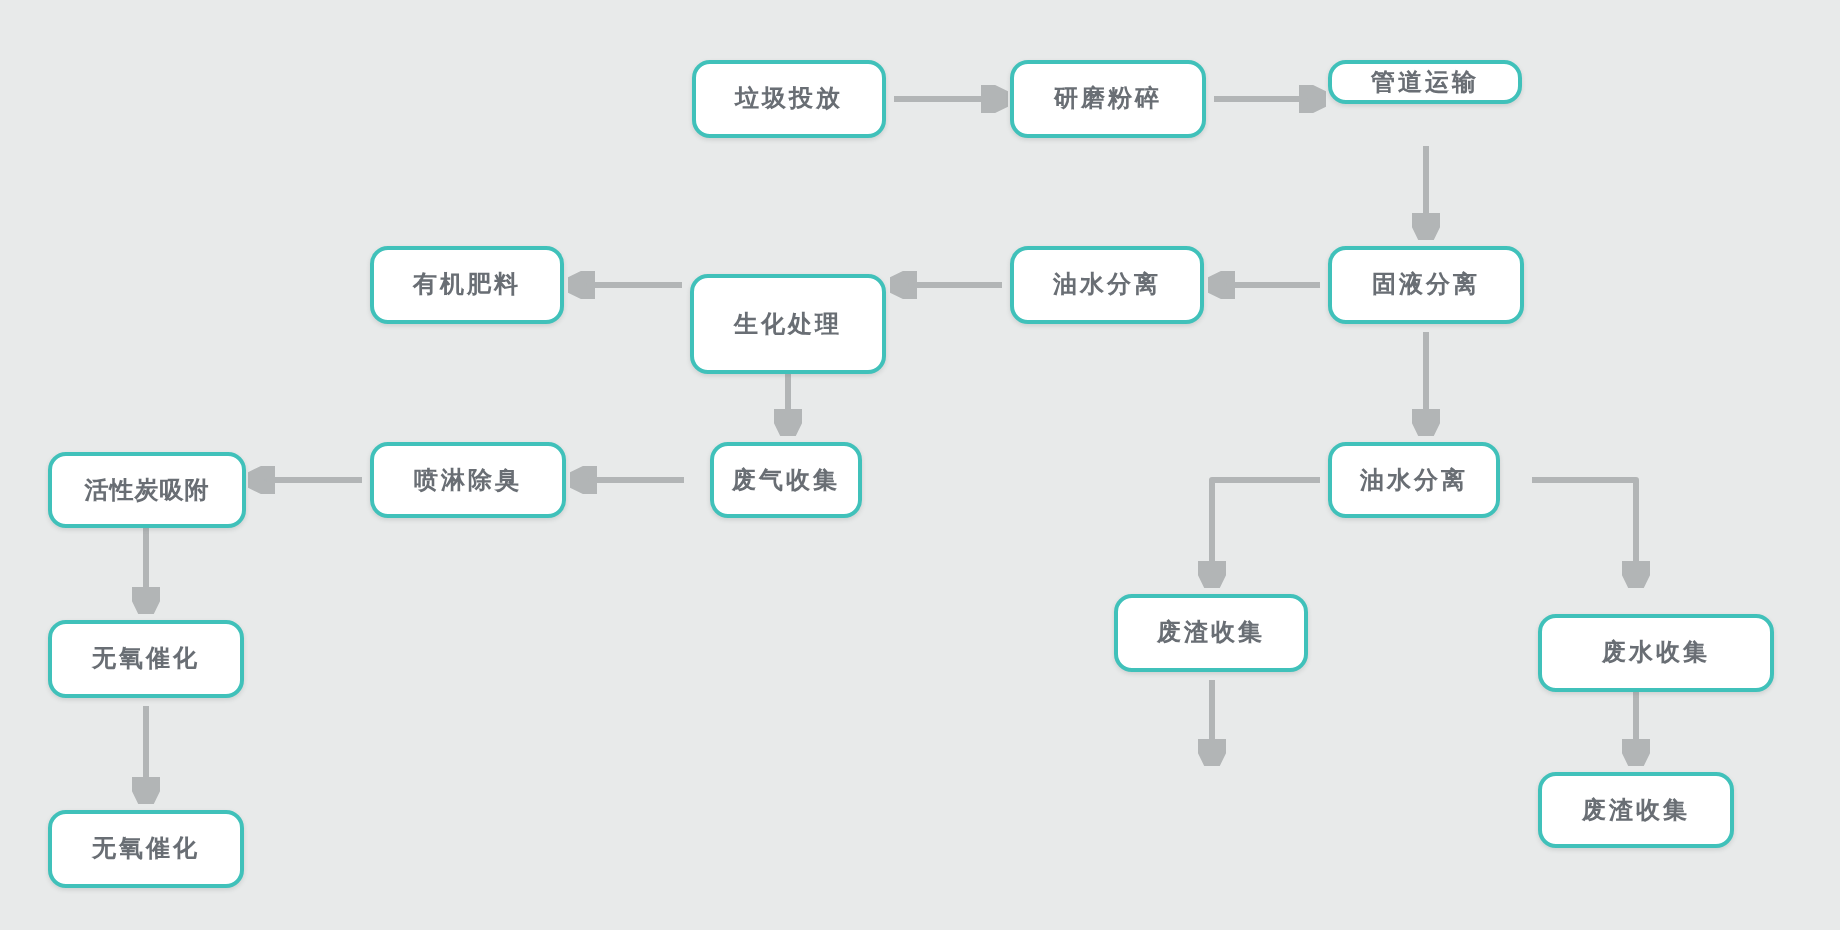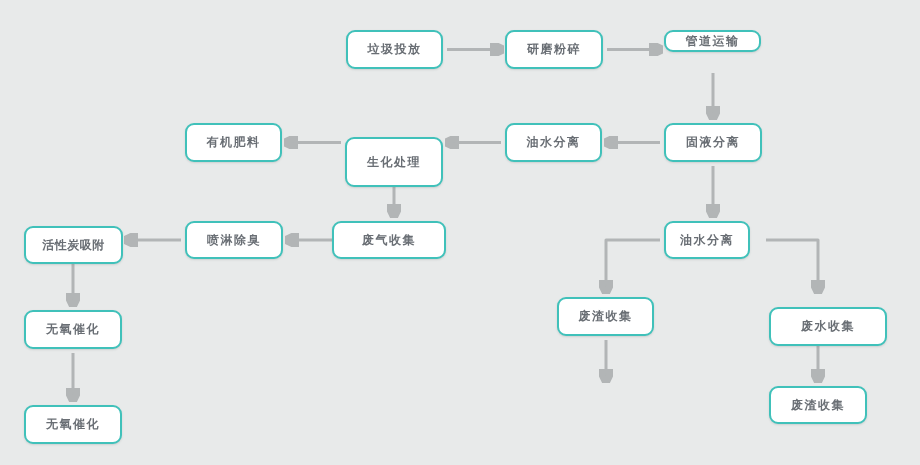--- a/index.html
+++ b/index.html
@@ -75,21 +75,21 @@
   <div class="node" style="left:505px;top:30px;width:98px;height:39px">研磨粉碎</div>
   <div class="node" style="left:664px;top:30px;width:97px;height:22px">管道运输</div>
 
   <div class="node" style="left:185px;top:123px;width:97px;height:39px">有机肥料</div>
   <div class="node" style="left:345px;top:137px;width:98px;height:50px">生化处理</div>
   <div class="node" style="left:505px;top:123px;width:97px;height:39px">油水分离</div>
   <div class="node" style="left:664px;top:123px;width:98px;height:39px">固液分离</div>
 
   <div class="node" style="left:24px;top:226px;width:99px;height:38px;letter-spacing:0.5px">活性炭吸附</div>
   <div class="node" style="left:185px;top:221px;width:98px;height:38px">喷淋除臭</div>
-  <div class="node" style="left:332px;top:221px;width:114px;height:38px">废气收集</div>
+  <div class="node" style="left:355px;top:221px;width:76px;height:38px">废气收集</div>
   <div class="node" style="left:664px;top:221px;width:86px;height:38px">油水分离</div>
 
   <div class="node" style="left:24px;top:310px;width:98px;height:39px">无氧催化</div>
   <div class="node" style="left:557px;top:297px;width:97px;height:39px">废渣收集</div>
   <div class="node" style="left:769px;top:307px;width:118px;height:39px">废水收集</div>
 
   <div class="node" style="left:24px;top:405px;width:98px;height:39px">无氧催化</div>
   <div class="node" style="left:769px;top:386px;width:98px;height:38px">废渣收集</div>
 
 </div>

